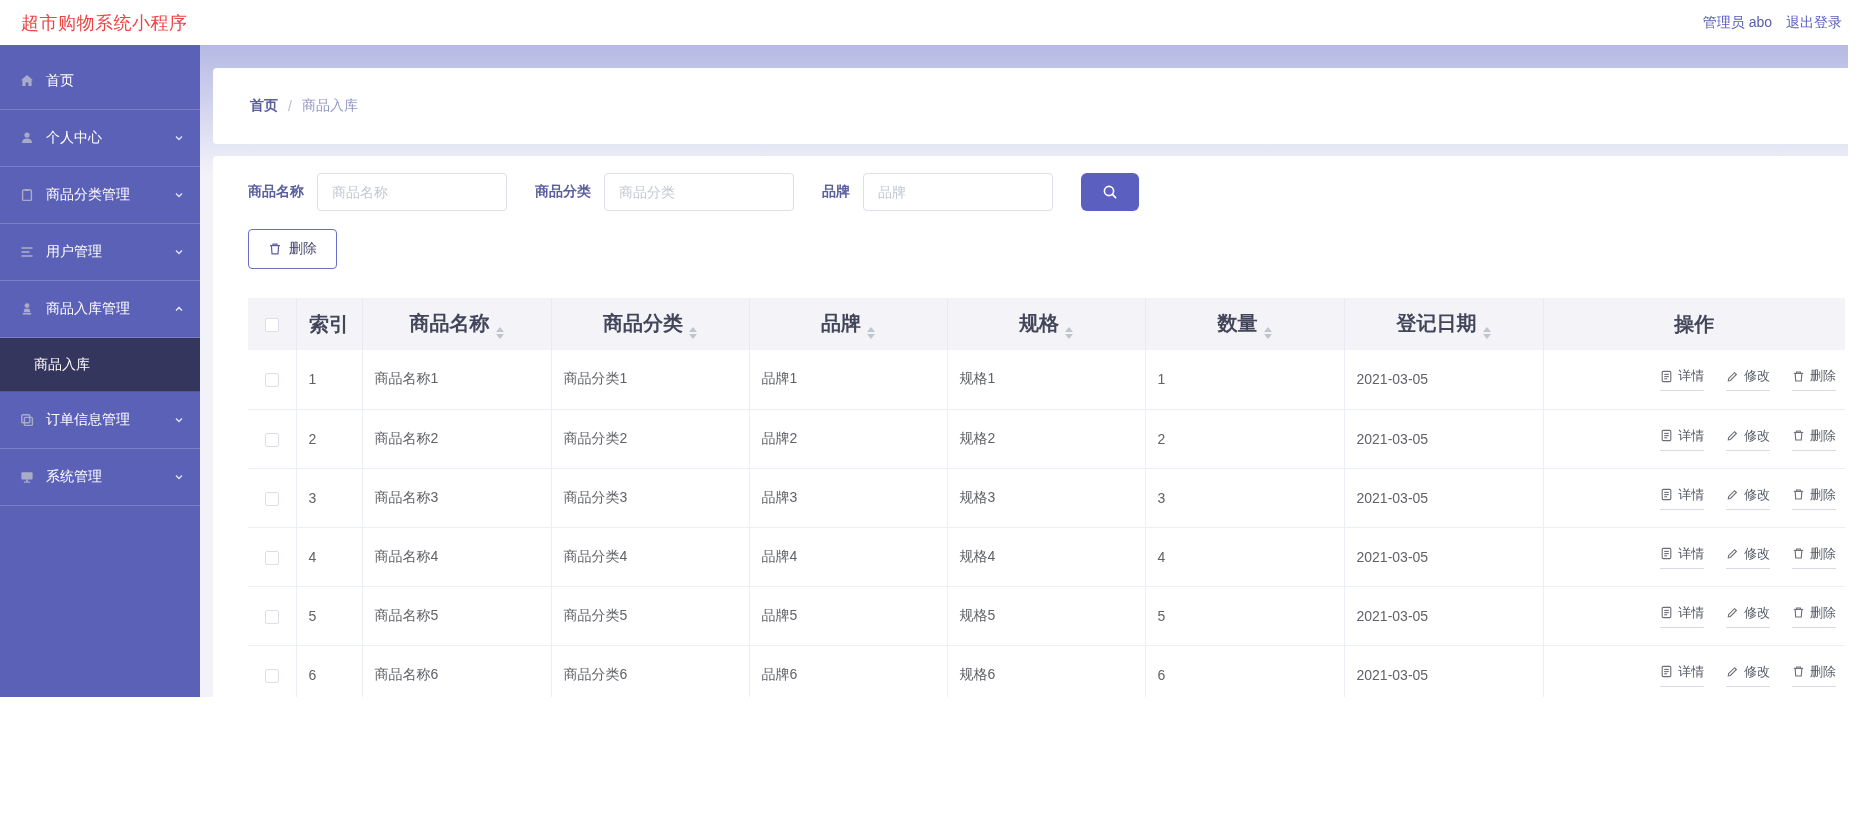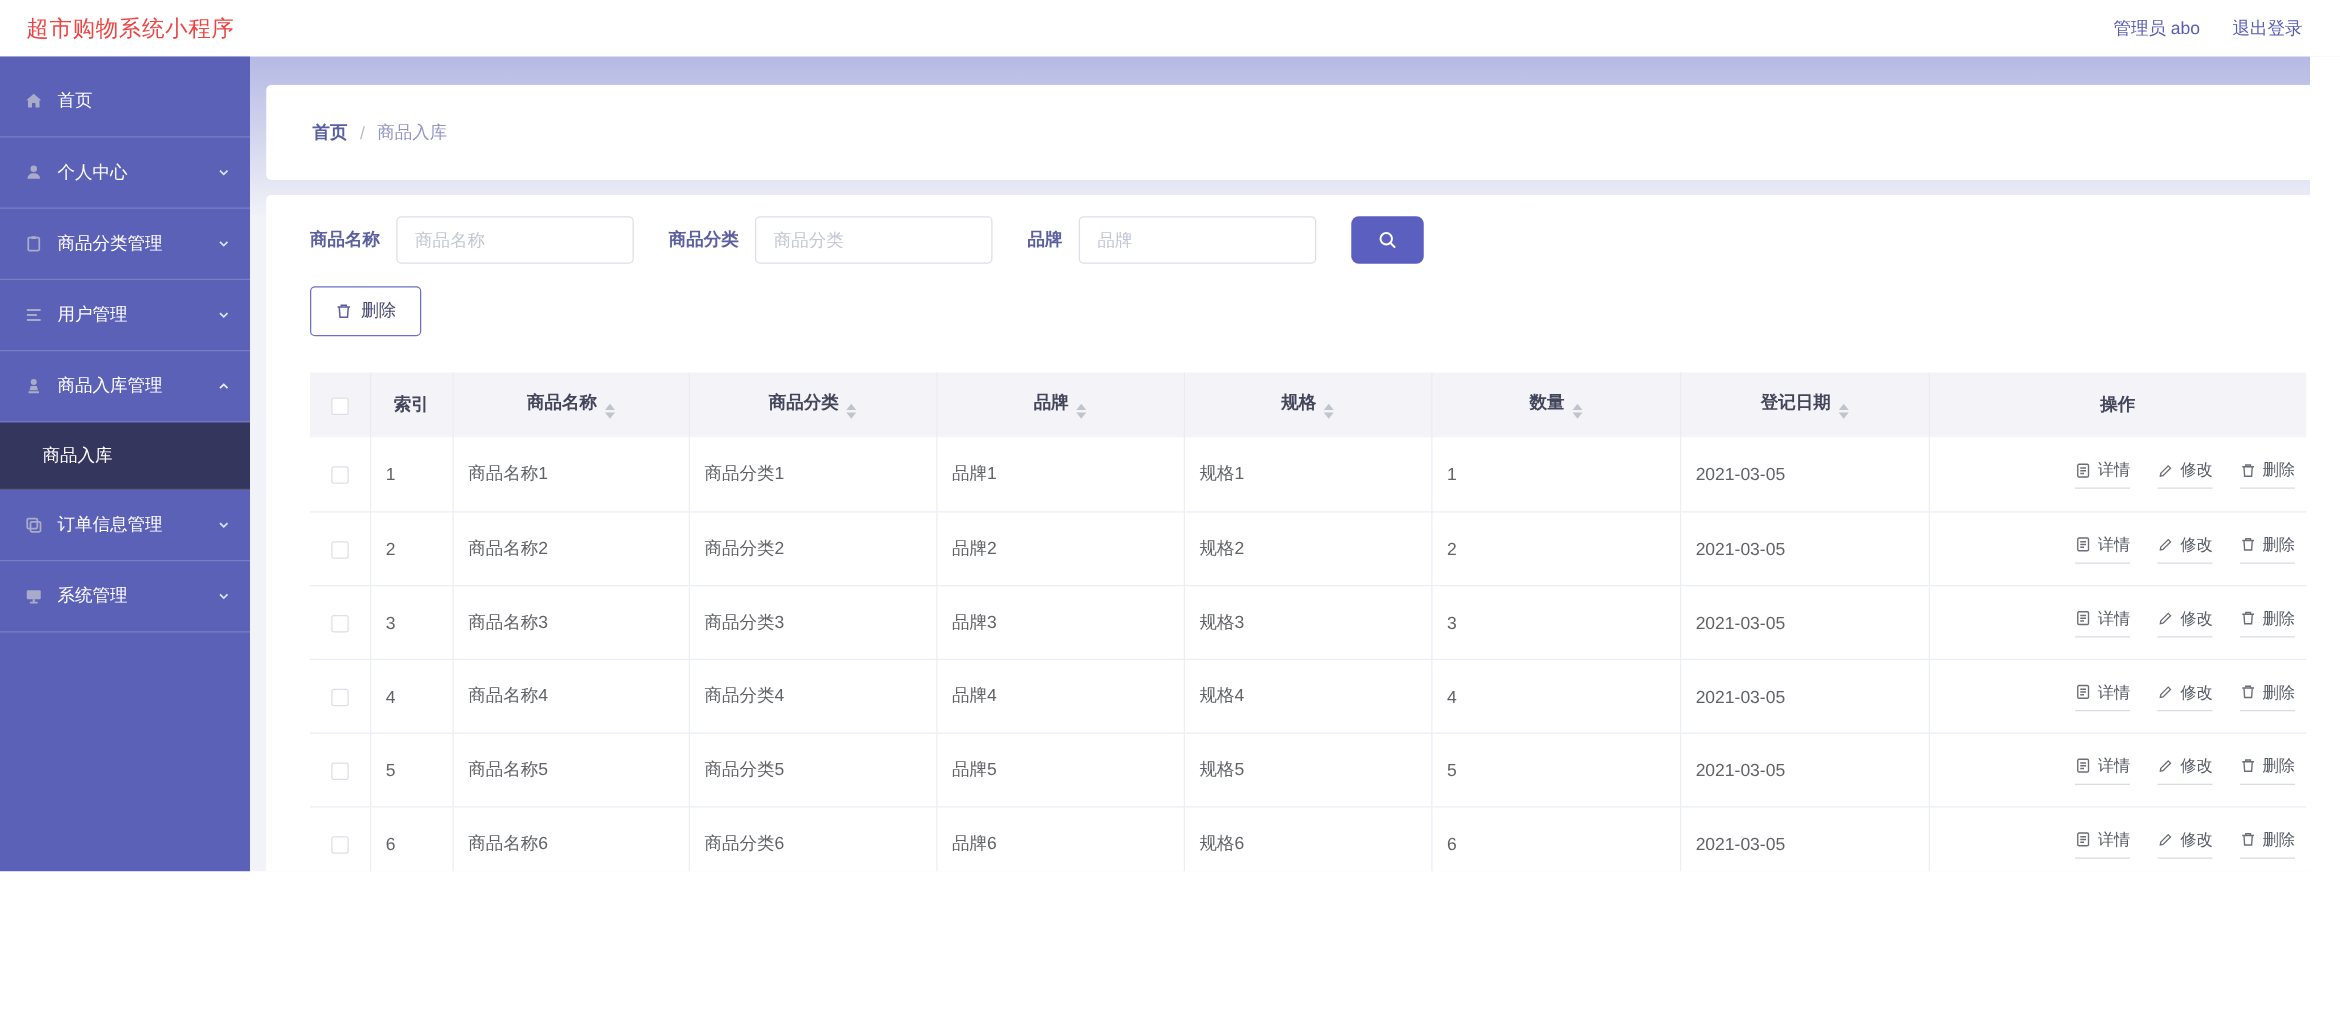--- a/index.html
+++ b/index.html
@@ -9,21 +9,21 @@
     font-family:"Liberation Sans","DejaVu Sans",sans-serif;
     font-size:14px; color:#606266; background:#fff;
   }
   
   .app-header {
     height:45px; background:#fff; display:flex; align-items:center;
     justify-content:space-between; padding:0 30px 0 21px;
     position:relative; z-index:5;
   }
   .h-title { font-size:18px; font-weight:400; color:#ef4444; letter-spacing:.5px; }
-  .h-right { display:flex; align-items:flex-start; gap:26px; }
+  .h-right { display:flex; align-items:flex-start; gap:14px; }
   .h-link  { color:#575cb5; cursor:pointer; text-decoration:none; }
   
   .layout { display:flex; height:652px; position:relative; }
   
   .sidebar { width:200px; flex:none; background:#5c61b8; padding-top:8px; }
   .menu-item {
     height:57px; display:flex; align-items:center;
     padding:0 16px 0 19px; color:#fff; cursor:pointer;
     border-bottom:1px solid rgba(255,255,255,.18);
   }
@@ -64,21 +64,21 @@
   
   .del-btn {
     margin-top:18px; height:40px; padding:0 19px; background:#fff;
     border:1px solid #6a6fc4; border-radius:4px; display:inline-flex;
     align-items:center; gap:7px; color:#44466e; font-size:14px; cursor:pointer;
     font-family:inherit;
   }
   
   table { margin-top:29px; width:100%; border-collapse:collapse; table-layout:fixed; }
   thead th {
-    background:#f4f4f8; height:52px; font-weight:600; color:#43465a; font-size:14px;
+    background:#f4f4f8; height:52px; font-weight:600; color:#43465a; font-size:20px;
     border-right:1px solid #e9ebf2; text-align:center; padding:0;
   }
   thead th:last-child { border-right:none; }
   tbody td {
     height:59px; border-bottom:1px solid #ebeef5; border-right:1px solid #ebeef5;
     padding:0 6px 0 12px; color:#606266; font-size:14px; background:#fff;
   }
   tbody td:last-child { border-right:none;text-align:right; }
   td.cb-cell, th.cb-cell { text-align:center; padding:0; }
   td.ops { text-align:center; padding:0; }

